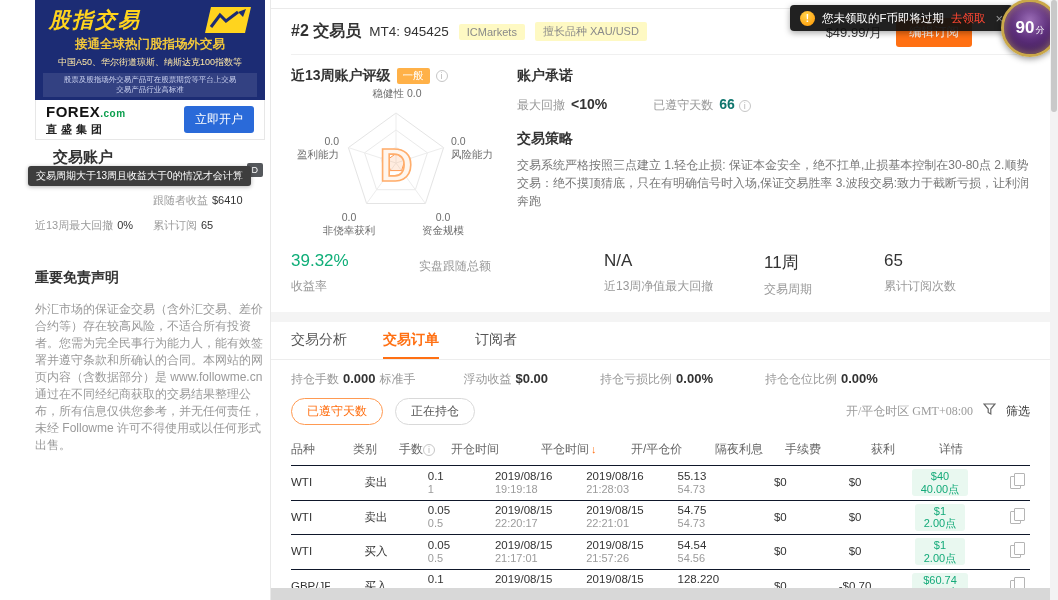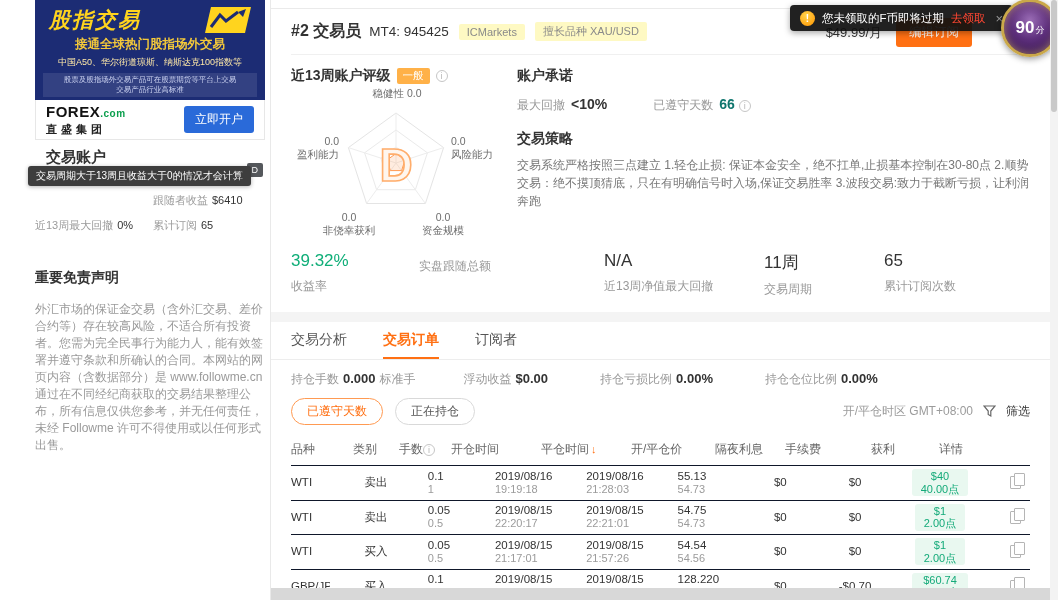--- a/index.html
+++ b/index.html
@@ -17,21 +17,21 @@
   .ad-top { display:flex; align-items:center; justify-content:space-between; padding:0 6px; }
   .ad-title { color:#ffd41e; font-size:21px; font-weight:bold; font-style:italic; letter-spacing:2px; white-space:nowrap; }
   .ad-sub { color:#f3c83a; font-size:12.5px; font-weight:bold; margin-top:1px; white-space:nowrap; }
   .ad-line2 { color:#ffe9a8; font-size:9px; margin-top:3px; white-space:nowrap; }
   .ad-small { margin-top:4px; background:rgba(255,255,255,0.10); font-size:7.5px; color:#cdd4f2; line-height:10px; padding:2px 0; }
   .broker { border:1px solid #e7e7e7; border-top:none; height:40px; padding:4px 10px; display:flex; align-items:center; justify-content:space-between; background:#fff; }
   .logo { font-weight:bold; font-size:15px; color:#121212; letter-spacing:0.5px; }
   .logo-com { color:#0b9f4d; font-size:10px; font-weight:bold; }
   .company { font-size:11px; font-weight:bold; letter-spacing:4px; color:#222; margin-top:2px; }
   .open-btn { background:#2a6ad9; color:#fff; border:none; font-size:12px; padding:5px 11px; border-radius:3px; cursor:pointer; white-space:nowrap; }
-  .acct-title { font-size:15px; font-weight:bold; color:#333; margin:8px 11px 0; padding-bottom:7px; border-bottom:1px solid #ededed; }
+  .acct-title { font-size:15px; font-weight:bold; color:#333; margin:8px 18px 0; padding-bottom:7px; border-bottom:1px solid #ededed; }
   .acct-stats { position:relative; padding:4px 0 8px; }
   .grade-badge-sm { position:absolute; right:2px; top:-12px; background:#55585c; color:#fff; font-size:9px; line-height:12px; padding:1px 5px; border-radius:2px; }
   .stat-grid { display:grid; grid-template-columns:118px 1fr; row-gap:10px; margin-top:14px; font-size:11px; }
   .s-label { color:#9b9b9b; }
   .s-value { color:#333; margin-left:4px; }
   .disc-title { font-size:14px; font-weight:bold; color:#333; margin-top:28px; }
   .disc-body { font-size:12px; color:#9a9a9a; line-height:17px; margin-top:9px; word-break:break-all; }
 
   
   .tooltip { position:absolute; left:28px; top:166px; z-index:60; background:#3d3d3d; color:#fff;
@@ -90,21 +90,21 @@
 
   
   .pos-row { display:flex; gap:48px; padding:11px 0 8px; font-size:12px; color:#999; align-items:center; }
   .pos-value { color:#333; font-weight:bold; font-size:13px; margin:0 4px; }
 
   
   .filter-row { display:flex; align-items:center; padding:2px 0 8px; }
   .f-pill { border-radius:14px; padding:4px 15px; font-size:12px; margin-right:12px; cursor:pointer; background:#fff; }
   .f-pill.active { color:#ff7013; border:1px solid #ff9a52; }
   .f-pill.inactive { color:#555; border:1px solid #d9d9d9; }
-  .f-right { margin-left:auto; display:flex; align-items:center; gap:10px; }
+  .f-right { margin-left:auto; display:flex; gap:10px;font-family:Liberation Serif, serif; }
   .tz { color:#9b9b9b; font-size:12px; }
   .filter-label { color:#333; font-size:12px; cursor:pointer; }
 
   
   .tbl-header { display:flex; color:#666; font-size:12px; padding:8px 0 7px; align-items:center; }
   .trow { display:flex; align-items:center; padding:3px 0; border-top:1px solid #0f172a; min-height:28px;gap:34px; }
   .td { overflow:hidden; }
   .l1 { font-size:11.5px; color:#333; line-height:13px; }
   .l2 { font-size:11px; color:#9b9b9b; line-height:13px; }
   .c-sym{width:62px} .c-side{width:46px} .c-lots{width:52px} .c-ot{width:90px} .c-ct{width:90px}

